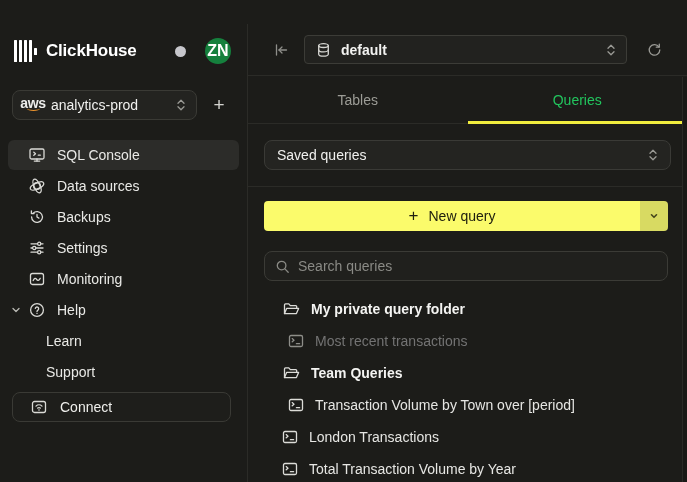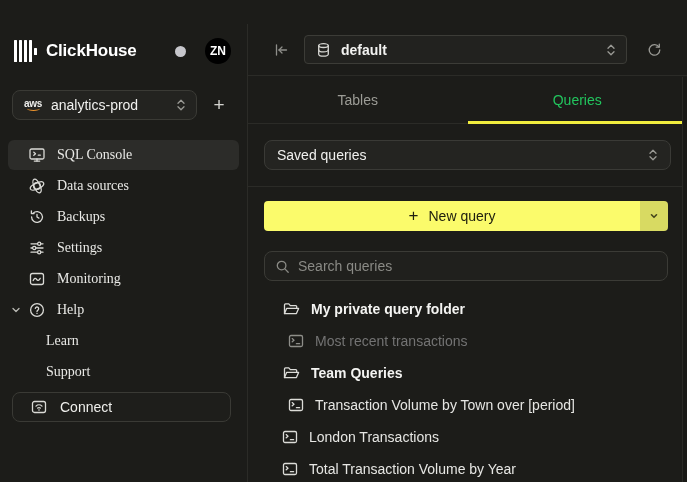--- a/index.html
+++ b/index.html
@@ -11,35 +11,35 @@
   .ic { stroke:currentColor; fill:none; stroke-width:1.3; stroke-linecap:round; stroke-linejoin:round; }
 
   
   .sidebar { width:248px; flex:none; border-right:1px solid #2B2B27; position:relative; }
   .sb-header { height:54px; display:flex; align-items:center; padding:0 16px 0 14px; }
   .logo { display:flex; align-items:center; gap:2px; margin-right:9px; height:24px; }
   .logo .bar { width:3px; height:22px; background:#FFFFFF; border-radius:0.5px; }
   .logo .bar.short { height:7px; }
   .app-title { font-size:17px; font-weight:700; letter-spacing:-0.2px; color:#FFFFFF; }
   .status-dot { width:11px; height:11px; border-radius:50%; background:#C7C7CC; margin-left:auto; margin-right:19px; }
-  .avatar { width:26px; height:26px; border-radius:50%; background:#000000; color:#FFFFFF;
-    font-size:12px; font-weight:600; display:flex; align-items:center; justify-content:center; }
+  .avatar { width:26px; height:26px; border-radius:50%; background:#15803d; color:#FFFFFF;
+    font-size:16px; font-weight:600; display:flex; align-items:center; justify-content:center; }
 
   .sb-service { display:flex; align-items:center; padding:12px 16px 12px 12px; }
   .service-select { width:185px; height:30px; background:#232320; border:1px solid #3A3A35; border-radius:8px;
     display:flex; align-items:center; padding:0 10px 0 11px; gap:9px; cursor:pointer; }
   .aws-icon { display:flex; flex-direction:column; align-items:center; width:18px; }
-  .aws-word { font-size:10px; font-weight:700; color:#EDEDEB; line-height:7px; letter-spacing:-0.3px;text-align:center; }
+  .aws-word { font-size:14px; font-weight:700; color:#EDEDEB; line-height:7px; letter-spacing:-0.3px;text-align:center; }
   .aws-smile { width:13px; height:5px; border-bottom:1.6px solid #E8912D; border-radius:50%; margin-top:-1px; }
   .service-label { flex:1; font-size:14px; color:#F0F0EE; }
   .muted-ic { color:#9A9A95; }
   .add-btn { margin-left:auto; width:24px; text-align:center; font-size:19px; font-weight:300;
     color:#D4D4D0; cursor:pointer; line-height:24px; }
 
-  .sb-nav { padding:7px 8px 0 8px;font-family:Liberation Serif, serif; }
+  .sb-nav { padding:7px 8px 0 8px; }
   .nav-item { position:relative; display:flex; align-items:center; height:30px; margin:1px 0;
     border-radius:6px; padding-left:20px; gap:11px; font-size:14px; color:#E9E9E6; cursor:pointer; }
   .nav-item.active { background:#2C2C29; }
   .nav-item .nicon { color:#DADAD6; flex:none; }
   .nav-caret { position:absolute; left:2px; top:9px; color:#B9B9B4; }
   .sub-item { display:flex; align-items:center; height:30px; margin:1px 0; padding-left:38px;
     font-size:14px; color:#E9E9E6; border-radius:6px; cursor:pointer; }
 
   .connect-wrap { position:absolute; left:12px; right:16px; top:368px; }
   .connect-btn { display:flex; align-items:center; height:30px; border:1px solid #3A3A35; border-radius:8px;

